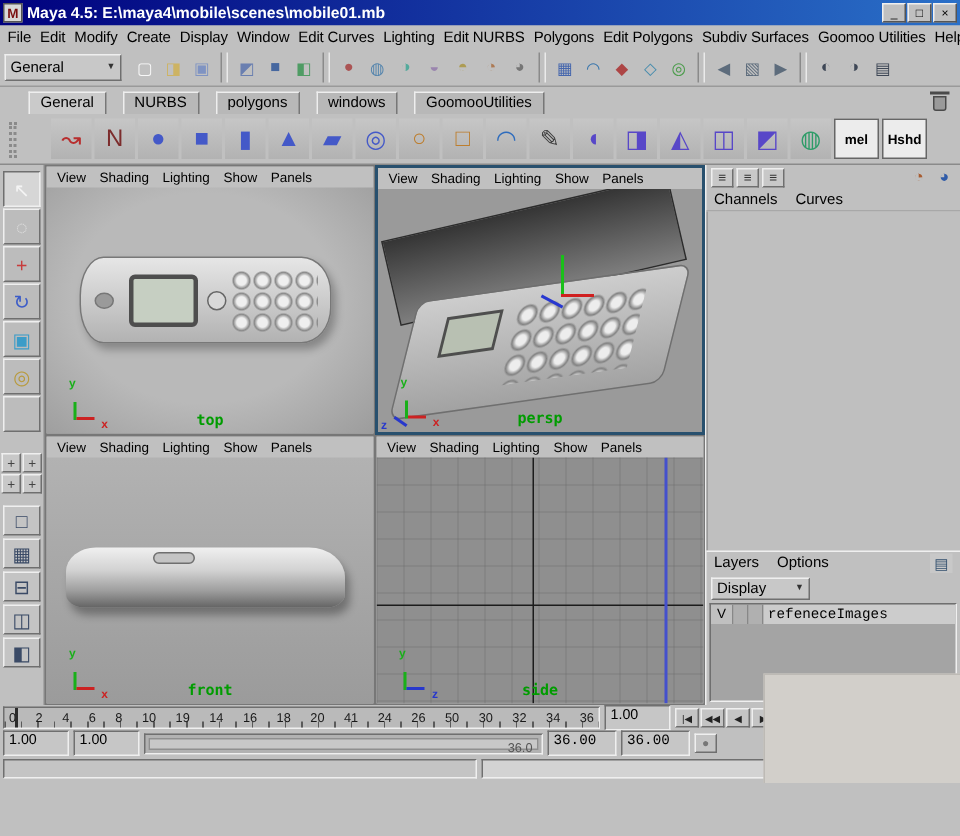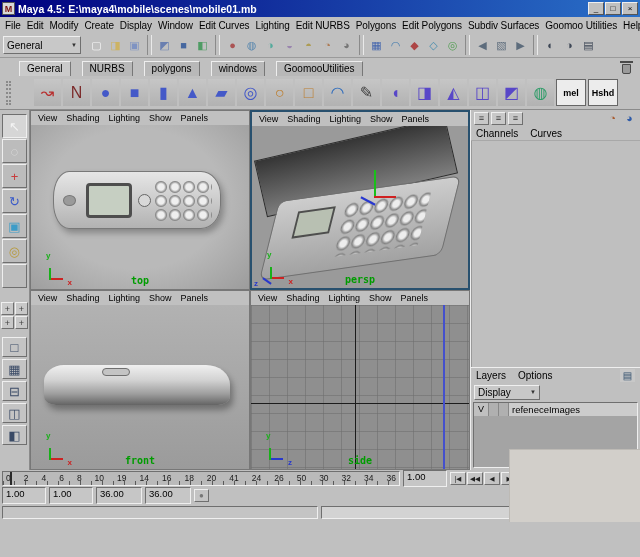--- a/index.html
+++ b/index.html
@@ -108,32 +108,32 @@
   .rp-body{flex:1;background:#bfbfbf;border-left:1px solid #9a9a9a;}
   .layers-menubar{height:16px;display:flex;align-items:center;gap:12px;padding-left:5px;border-top:1px solid #efefef;}
   .newlayer{margin-left:auto;margin-right:5px;width:15px;height:13px;font-size:10px;display:flex;align-items:center;justify-content:center;color:#33506e;background:#c8c8c8;}
   .display-row{height:18px;display:flex;align-items:center;padding-left:3px;}
   .display-btn{width:66px;height:15px;display:flex;align-items:center;justify-content:space-between;background:#c8c8c8;font-size:10px;padding:0 3px;}
   .dd2{font-size:6px;color:#333;}
   .layer-list{height:66px;background:#a4a4a4;margin:1px 2px 2px 2px;overflow:hidden;}
   .layer-row{height:13px;display:flex;align-items:stretch;}
   .lv{width:15px;background:#c0c0c0;border-right:1px solid #888;font-size:9px;text-align:center;line-height:13px;}
   .lc{width:10px;background:#b0b0b0;border-right:1px solid #888;}
-  .lname{flex:1;background:#cccccc;font-size:9.5px;line-height:13px;padding-left:3px;white-space:nowrap;}
+  .lname{flex:1;background:#cccccc;font-size:9.5px;line-height:13px;padding-left:3px;white-space:nowrap;font-family:Liberation Mono, monospace;}
 
   
   .row{display:flex;align-items:center;background:#c0c0c0;}
   .timerow{height:17px;padding:1px 2px;gap:3px;}
   .ruler{width:398px;height:15px;background:#bababa;position:relative;flex:0 0 398px;}
   .tick-labels{position:absolute;left:0;right:0;top:1px;display:flex;justify-content:space-between;padding:0 3px;}
   .tick{font-size:8.5px;color:#1a1a1a;}
   .tickmarks{position:absolute;left:0;right:0;bottom:0;height:4px;background-image:repeating-linear-gradient(90deg,#5a5a5a 0,#5a5a5a 1px,transparent 1px,transparent 11px);}
   .frame-marker{position:absolute;left:7px;top:0;bottom:0;width:2px;background:#2a2a2a;}
   .field{height:17px;background:#c6c6c6;font-size:9.5px;padding:0 3px;line-height:12px;white-space:nowrap;}
-  .w44{width:44px;}.w46{width:46px;}
+  .w44{width:44px;}.w46{width:46px;font-family:Liberation Mono, monospace;}
   .playback{display:flex;gap:1px;}
   .pbtn{width:16px;height:13px;background:#c4c4c4;font-size:6.5px;display:flex;align-items:center;justify-content:center;color:#222;}
   .rangerow{height:17px;padding:1px 2px;gap:3px;}
   .range-track{width:266px;height:14px;background:#b2b2b2;position:relative;flex:0 0 266px;}
   .range-bar{position:absolute;inset:2px;background:#c8c8c8;border:1px solid #8f8f8f;}
   .range-label{position:absolute;right:3px;top:0;font-size:8.5px;color:#555;line-height:10px;}
   .mini-btn{width:15px;height:13px;background:#c4c4c4;font-size:8px;display:flex;align-items:center;justify-content:center;color:#777;}
   .cmdrow{height:17px;padding:1px 2px;gap:3px;}
   .cmd-input{width:316px;height:13px;background:#c4c4c4;flex:0 0 316px;}
   .cmd-result{flex:1;height:13px;background:#d3d3d3;}
@@ -458,20 +458,25 @@
         <div class="pbtn bo">◀</div>
         <div class="pbtn bo">▶</div>
         <div class="pbtn bo">▶▶</div>
         <div class="pbtn bo">▶|</div>
       </div>
   </div>
 
   <div class="row rangerow">
     <div class="field w44 bi">1.00</div>
     <div class="field w44 bi">1.00</div>
+    <div class="range-track bi">
+      <div class="range-bar">
+        <span class="range-label">36.0</span>
+      </div>
+    </div>
     <div class="field w46 bi">36.00</div>
     <div class="field w46 bi">36.00</div>
     <div class="mini-btn bo">●</div>
   </div>
 
   <div class="row cmdrow">
     <div class="cmd-input bi"></div>
     <div class="cmd-result bi"></div>
   </div>
 

